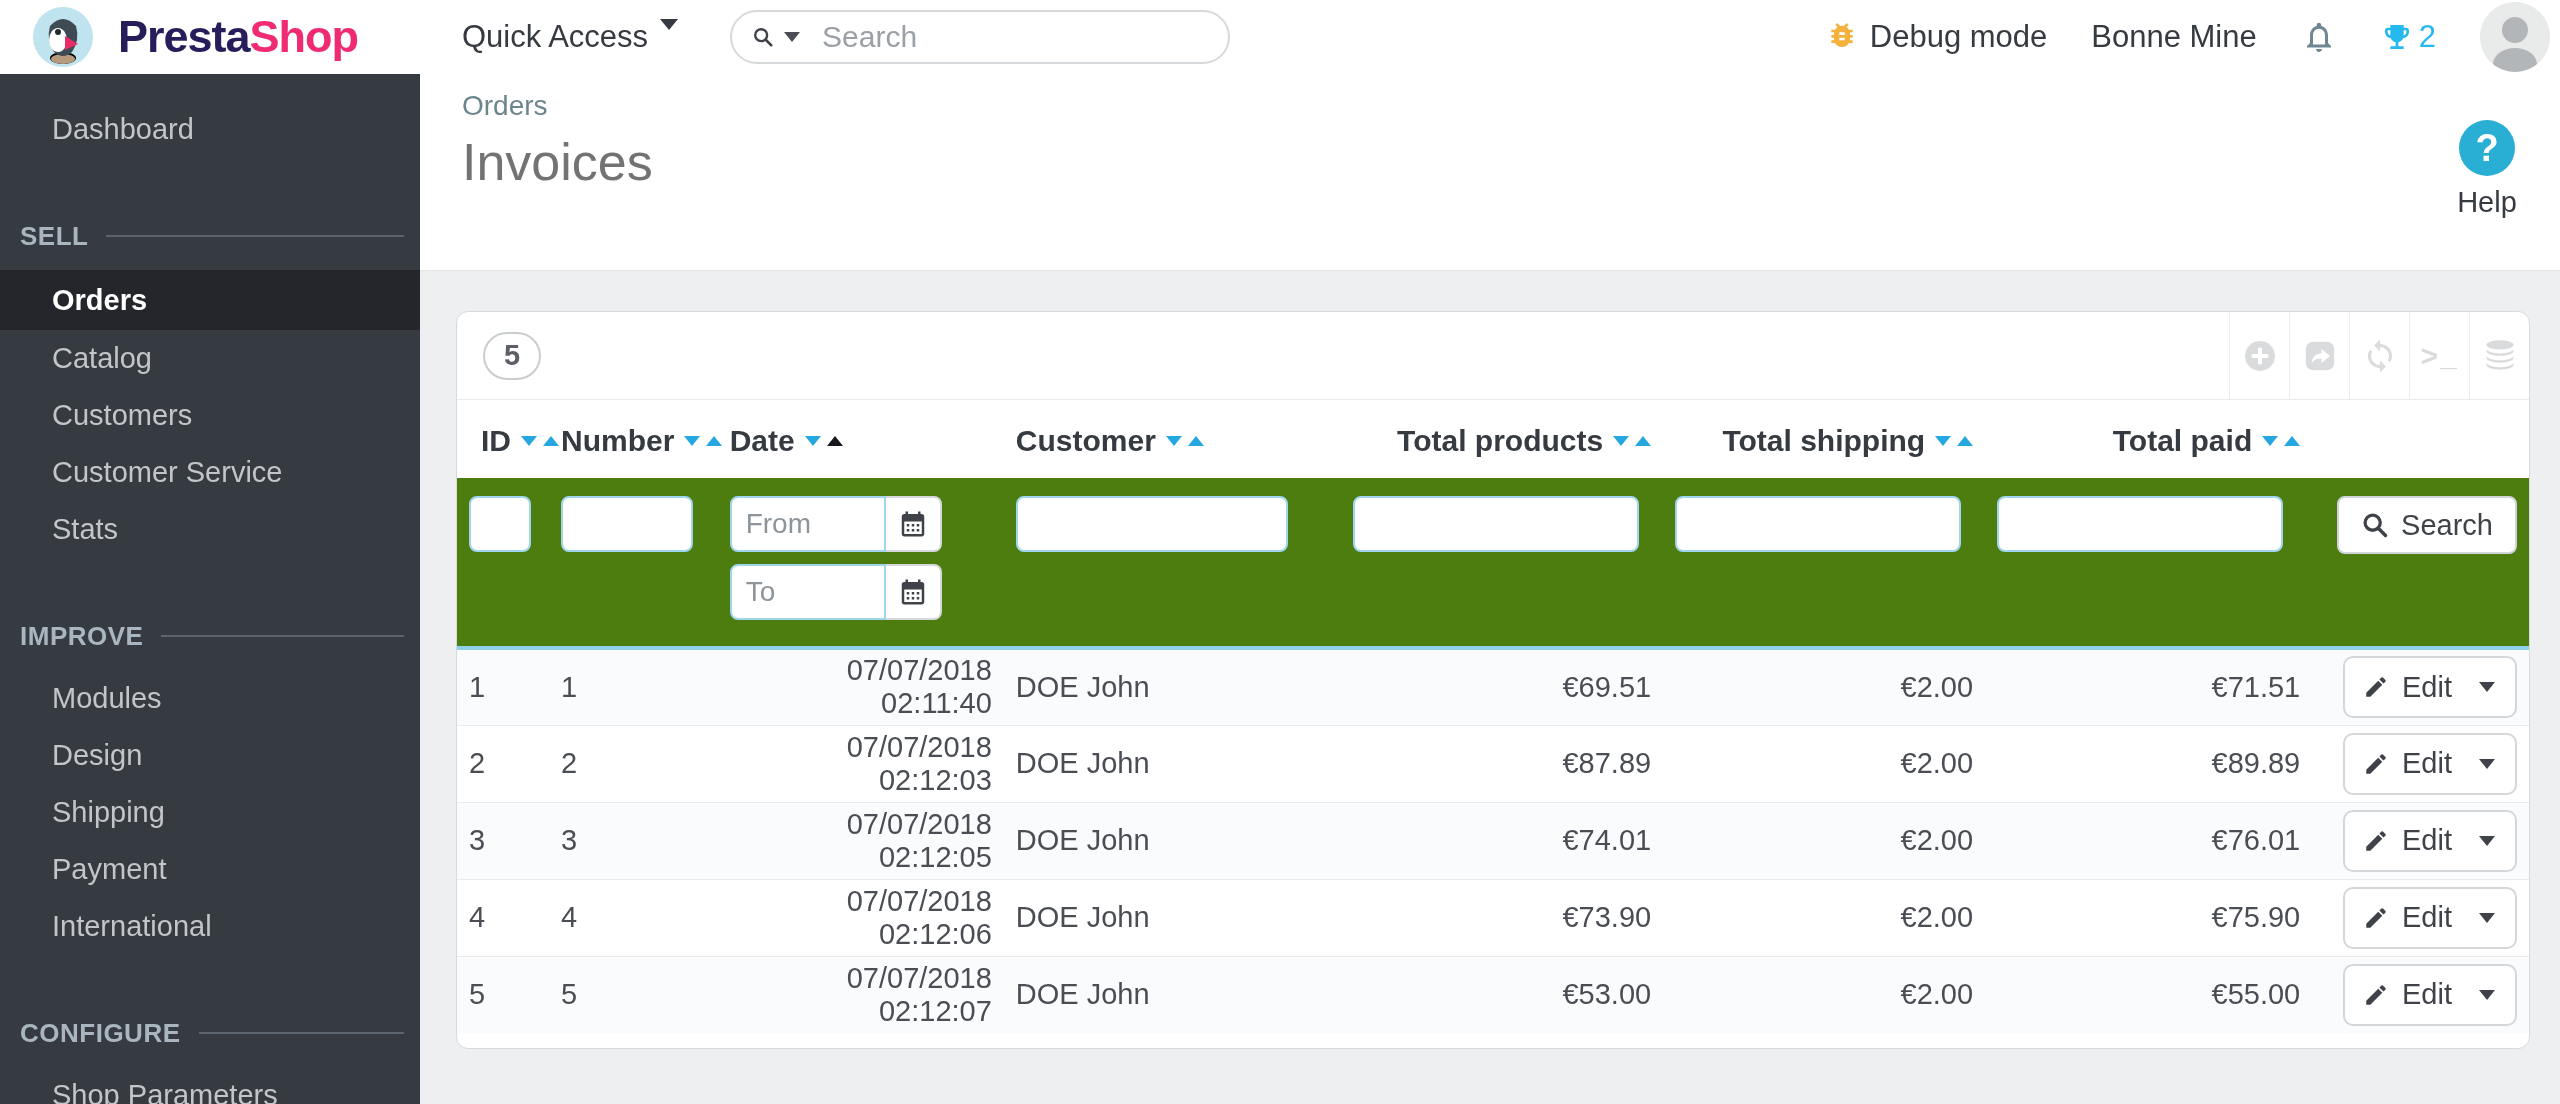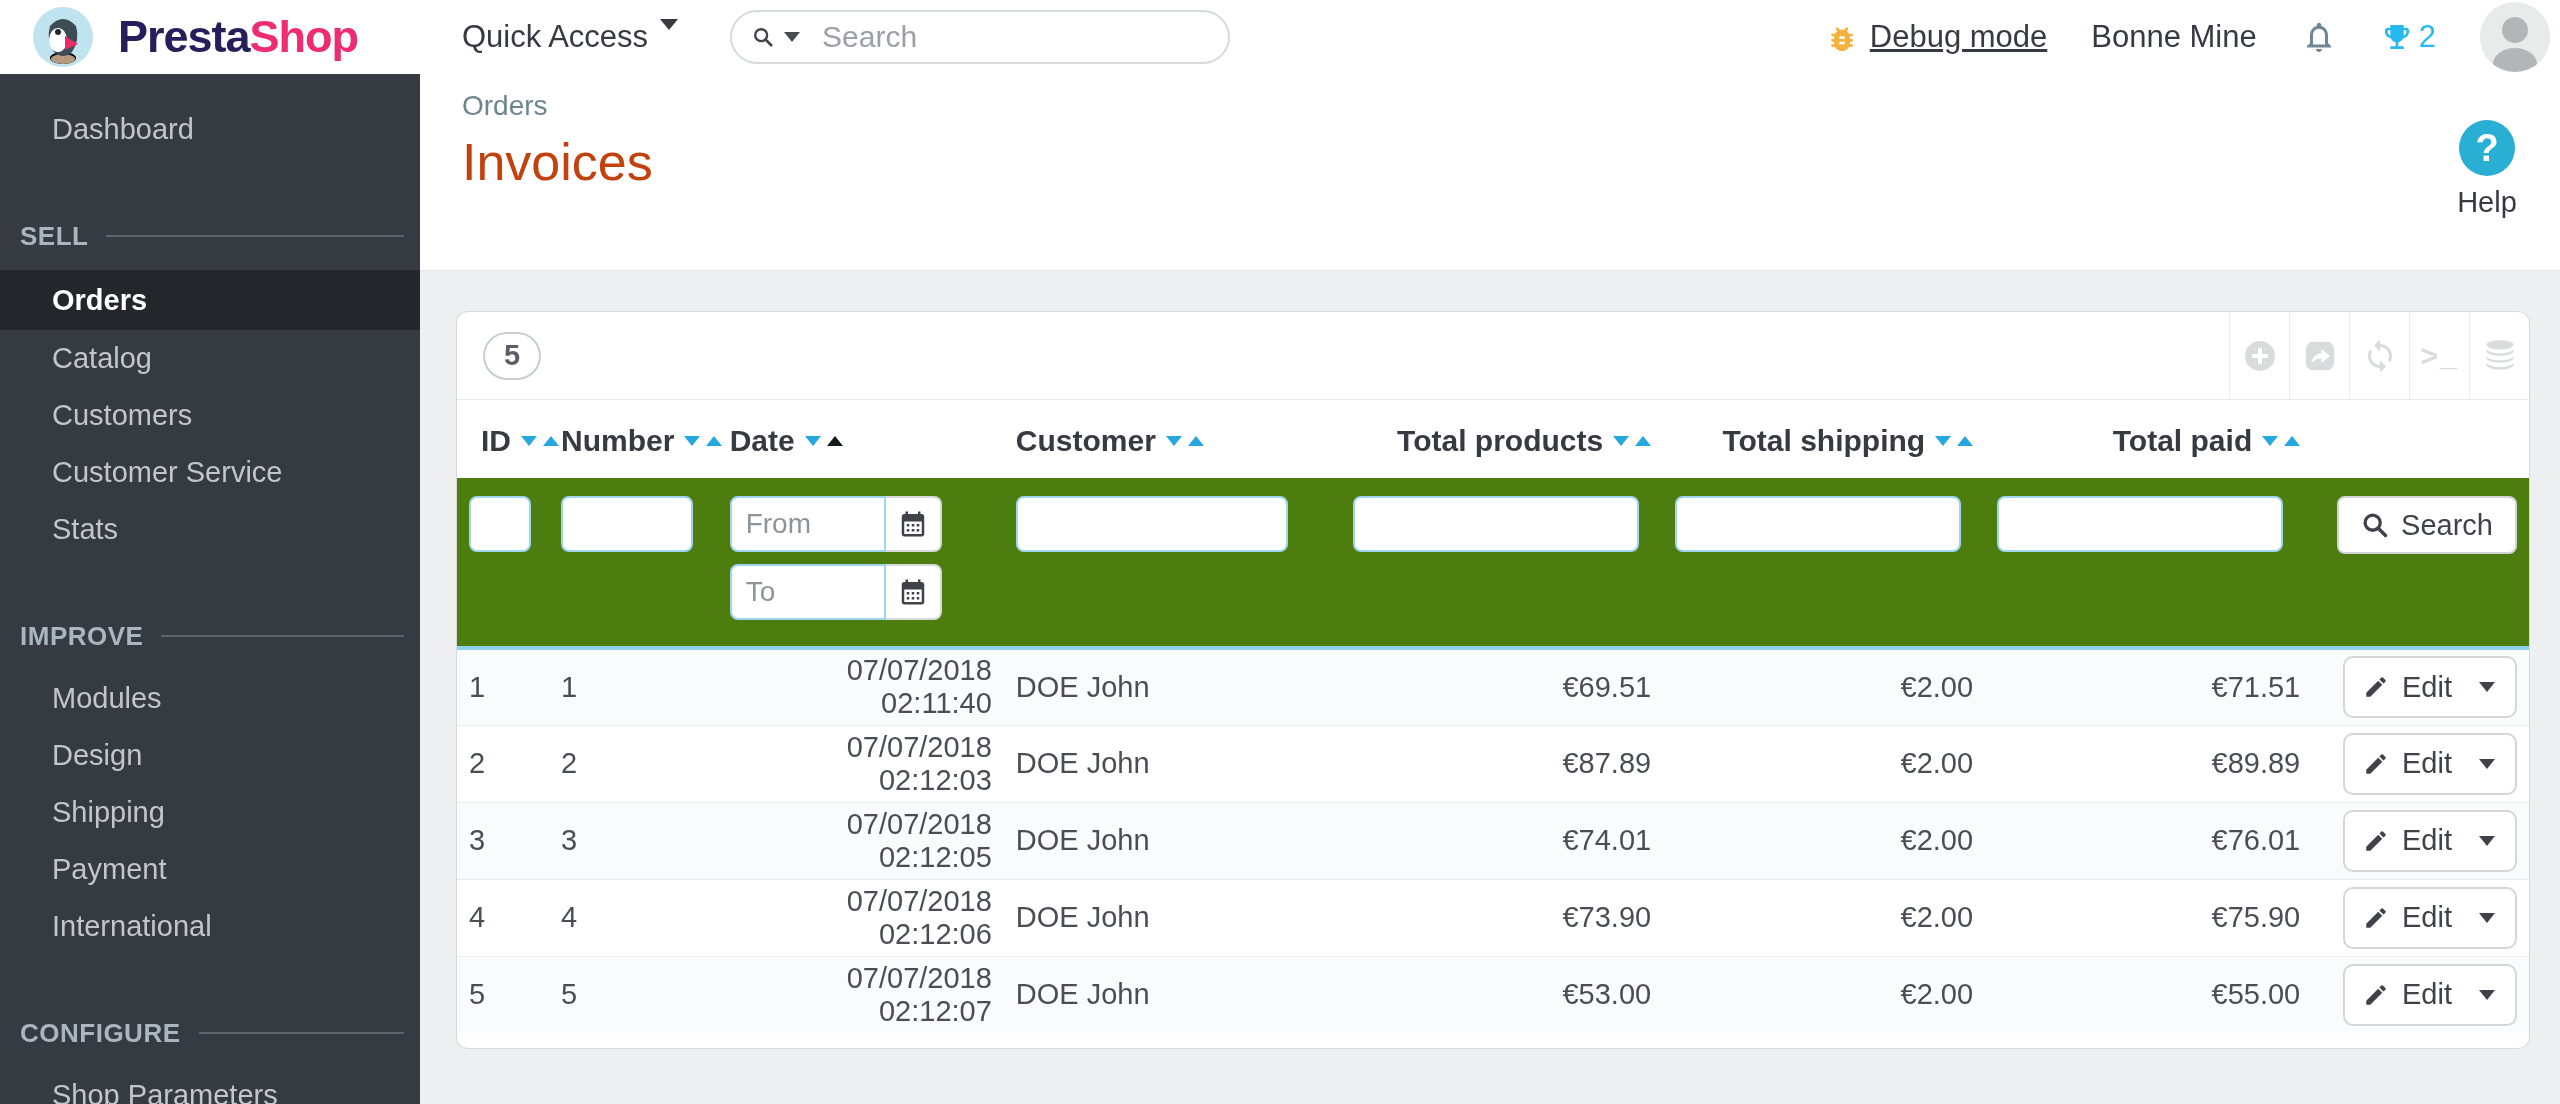--- a/index.html
+++ b/index.html
@@ -22,21 +22,21 @@
   .quickaccess { display:flex; align-items:flex-start; gap:12px; margin-left:42px; font-size:31px; color:#363a41; cursor:pointer; }
   .caret-down { width:0; height:0; border-left:9px solid transparent; border-right:9px solid transparent; border-top:11px solid #363a41; display:inline-block; }
   .top-search {
     margin-left:52px; width:500px; height:54px; border:2px solid #d7dadc; border-radius:30px;
     display:flex; align-items:center; padding:0 20px; gap:10px; background:#fff;
   }
   .top-search .caret-down { border-left-width:8px; border-right-width:8px; border-top-width:10px; border-top-color:#4a4e54; }
   .top-search input { border:none; outline:none; font-size:30px; color:#4a4e54; flex:1; margin-left:12px; font-family:inherit; background:transparent; }
   .top-search input::placeholder { color:#9aa0a5; }
   .topbar-right { margin-left:auto; display:flex; align-items:center; gap:44px; padding-right:8px; }
-  .debug { display:flex; align-items:flex-end; gap:12px; font-size:31px; color:#363a41;text-decoration:underline; }
+  .debug { display:flex; align-items:flex-start; gap:12px; font-size:31px; color:#363a41; }
   .shopname { font-size:31px; color:#363a41; }
   .bell-btn { display:flex; align-items:center; cursor:pointer; }
   .achievement { display:flex; align-items:center; gap:6px; font-size:31px; color:#25b9f0; cursor:pointer; }
   .avatar { width:70px; height:70px; border-radius:50%; background:#e9eaea; overflow:hidden; margin-right:2px; cursor:pointer; }
 
   
   .sidebar {
     position:absolute; top:74px; left:0; width:420px; height:1030px;
     background:#363a41; color:#c3c6c9; font-size:29px;
   }
@@ -46,21 +46,21 @@
   .side-section .sec-label { font-size:26px; font-weight:bold; color:#a9b6bf; letter-spacing:0.5px; }
   .side-section .sec-line { flex:1; height:2px; background:#5c646d; }
   .side-item.active {
     background:#24262b; color:#ffffff; font-weight:bold; height:60px; line-height:60px;
   }
 
   
   .content { position:absolute; top:74px; left:420px; width:2140px; height:1030px; background:#ffffff; }
   .page-head { position:relative; height:196px; background:#ffffff; padding-left:42px; }
   .breadcrumb { padding-top:16px; font-size:28px; color:#6c868e; }
-  .page-title { margin-top:10px; font-size:52px; font-weight:normal; color:#c2410c; }
+  .page-title { margin-top:10px; font-size:52px; font-weight:normal; color:#737373; }
   .help-block { position:absolute; top:46px; right:18px; width:110px; display:flex; flex-direction:column; align-items:center; gap:10px; cursor:pointer; }
   .help-circle { width:56px; height:56px; border-radius:50%; background:#29aed4; color:#fff; font-size:38px; font-weight:bold; display:flex; align-items:center; justify-content:center; }
   .help-label { font-size:29px; color:#363a41; }
 
   .gray-zone { height:834px; background:#eeeff1; border-top:1px solid #e3e5e7; padding:40px 30px 0 36px; }
 
   
   .panel { background:#ffffff; border:1px solid #d6dadd; border-radius:12px; height:738px; overflow:hidden; }
   .panel-header { height:88px; display:flex; align-items:center; border-bottom:1px solid #e8eaec; }
   .count-badge {

